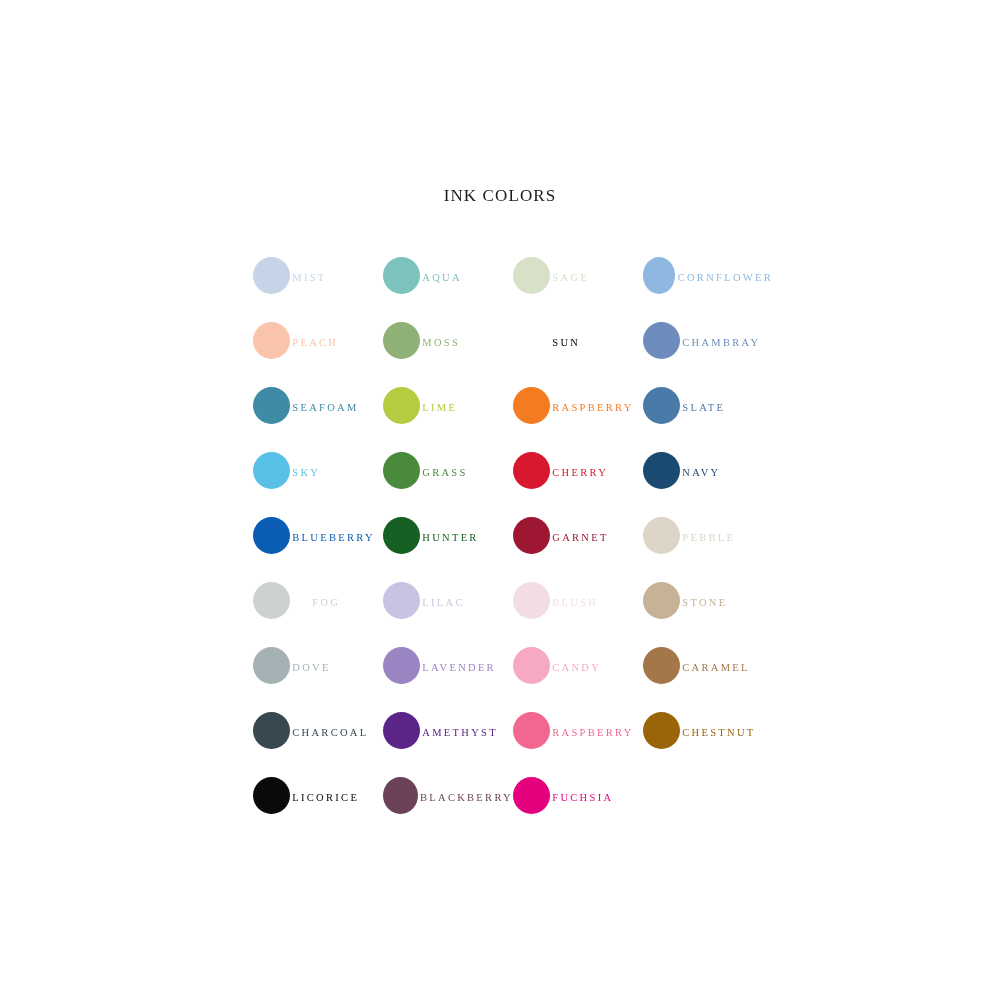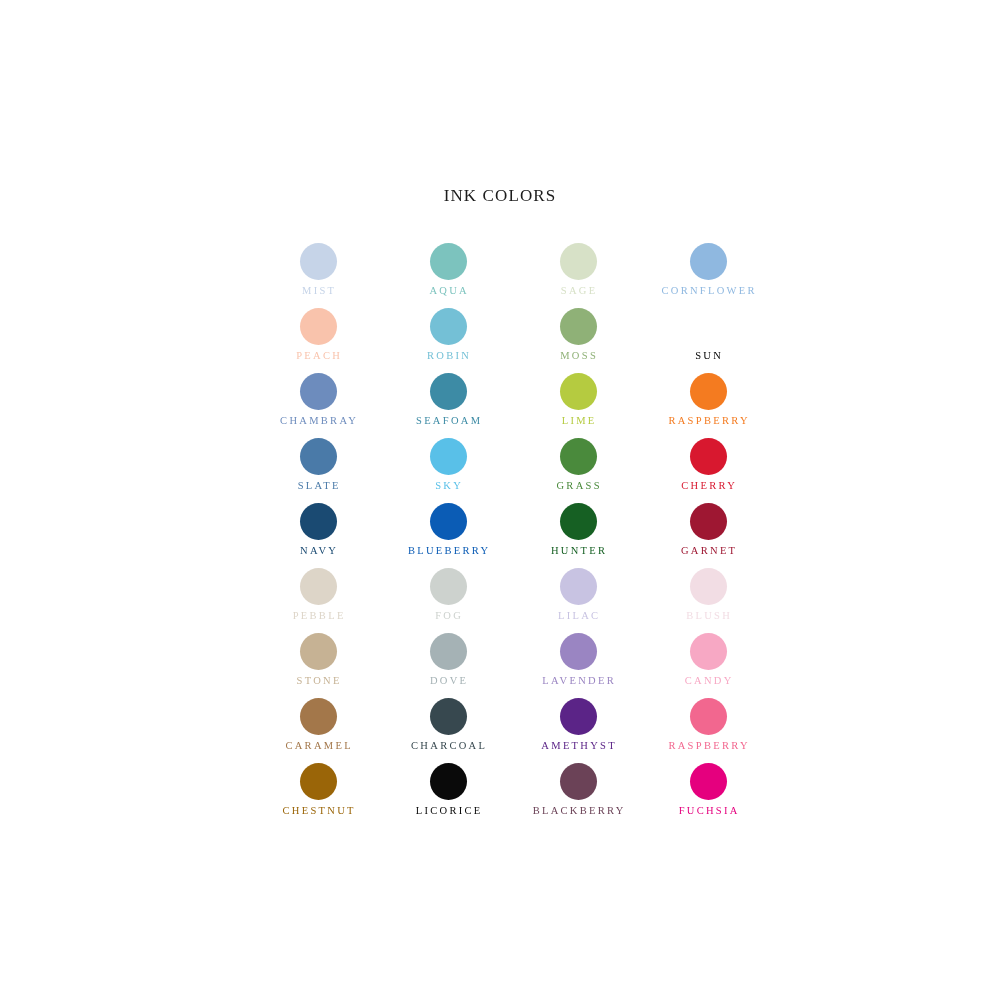--- a/index.html
+++ b/index.html
@@ -40,21 +40,21 @@
     width: 520px;
     display: grid;
     grid-template-columns: repeat(4, 130px);
     grid-auto-rows: 65px;
     justify-items: center;
   }
   .swatch-cell {
     width: 130px;
     height: 65px;
     display: flex;
-    flex-direction: column;
+    flex-direction: row;
     align-items: center;
     justify-content: flex-start;
   }
   .dot {
     width: 37px;
     height: 37px;
     border-radius: 50%;
     display: block;
   }
   .swatch-label {
@@ -91,24 +91,20 @@
       </div>
       <div class="swatch-cell">
         <span class="dot" style="background: rgb(143, 184, 224);"></span>
         <span class="swatch-label" style="color: rgb(143, 184, 224);">CORNFLOWER</span>
       </div>
       <div class="swatch-cell">
         <span class="dot" style="background: rgb(249, 195, 172);"></span>
         <span class="swatch-label" style="color: rgb(249, 195, 172);">PEACH</span>
       </div>
       <div class="swatch-cell">
-        <span class="dot" style="background: rgb(116, 192, 214);"></span>
-        <span class="swatch-label" style="color: rgb(116, 192, 214);">ROBIN</span>
-      </div>
-      <div class="swatch-cell">
         <span class="dot" style="background: rgb(143, 177, 119);"></span>
         <span class="swatch-label" style="color: rgb(143, 177, 119);">MOSS</span>
       </div>
       <div class="swatch-cell">
         <span class="dot"></span>
         <span class="swatch-label">SUN</span>
       </div>
       <div class="swatch-cell">
         <span class="dot" style="background: rgb(109, 140, 189);"></span>
         <span class="swatch-label" style="color: rgb(109, 140, 189);">CHAMBRAY</span>
@@ -156,21 +152,21 @@
       <div class="swatch-cell">
         <span class="dot" style="background: rgb(158, 23, 50);"></span>
         <span class="swatch-label" style="color: rgb(158, 23, 50);">GARNET</span>
       </div>
       <div class="swatch-cell">
         <span class="dot" style="background: rgb(221, 213, 200);"></span>
         <span class="swatch-label" style="color: rgb(221, 213, 200);">PEBBLE</span>
       </div>
       <div class="swatch-cell">
         <span class="dot" style="background: rgb(205, 210, 206);"></span>
-        <span class="swatch-label" style="color: rgb(205, 210, 206);">FOG</span>
+        <span class="swatch-label" style="color: rgb(205, 210, 206); margin-left: 20px;">FOG</span>
       </div>
       <div class="swatch-cell">
         <span class="dot" style="background: rgb(200, 195, 226);"></span>
         <span class="swatch-label" style="color: rgb(200, 195, 226);">LILAC</span>
       </div>
       <div class="swatch-cell">
         <span class="dot" style="background: rgb(242, 221, 228);"></span>
         <span class="swatch-label" style="color: rgb(242, 221, 228);">BLUSH</span>
       </div>
       <div class="swatch-cell">

